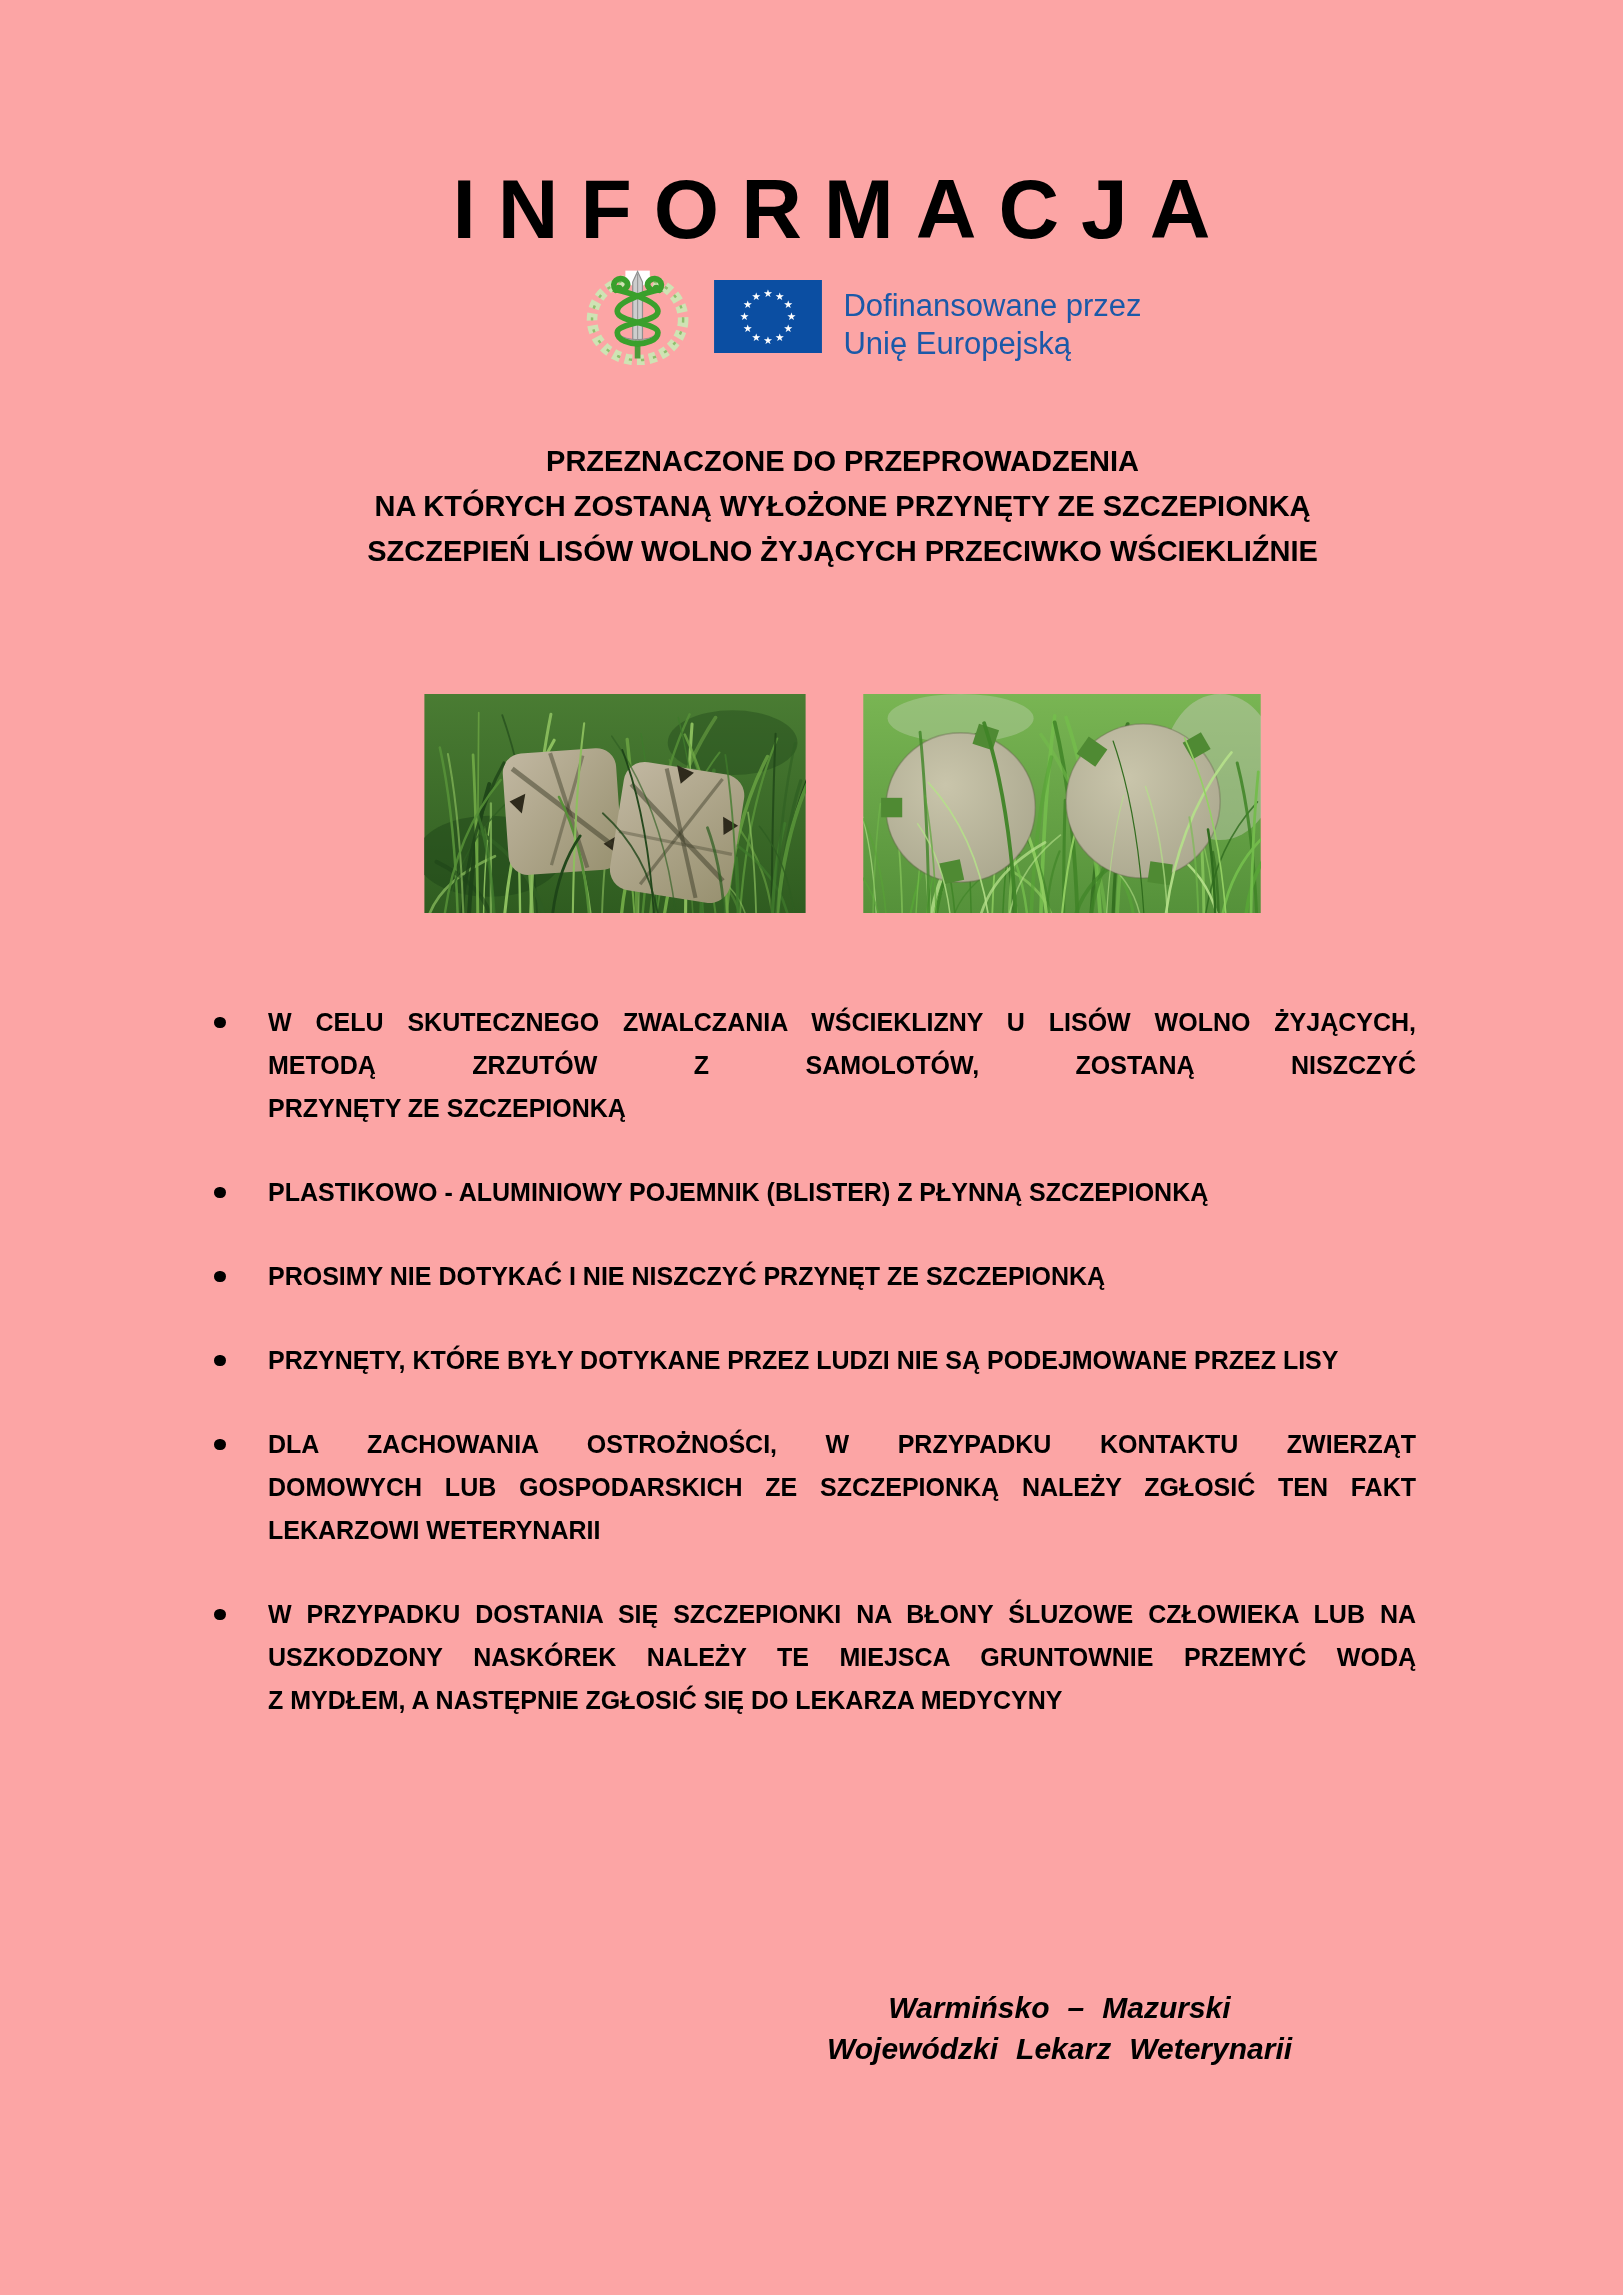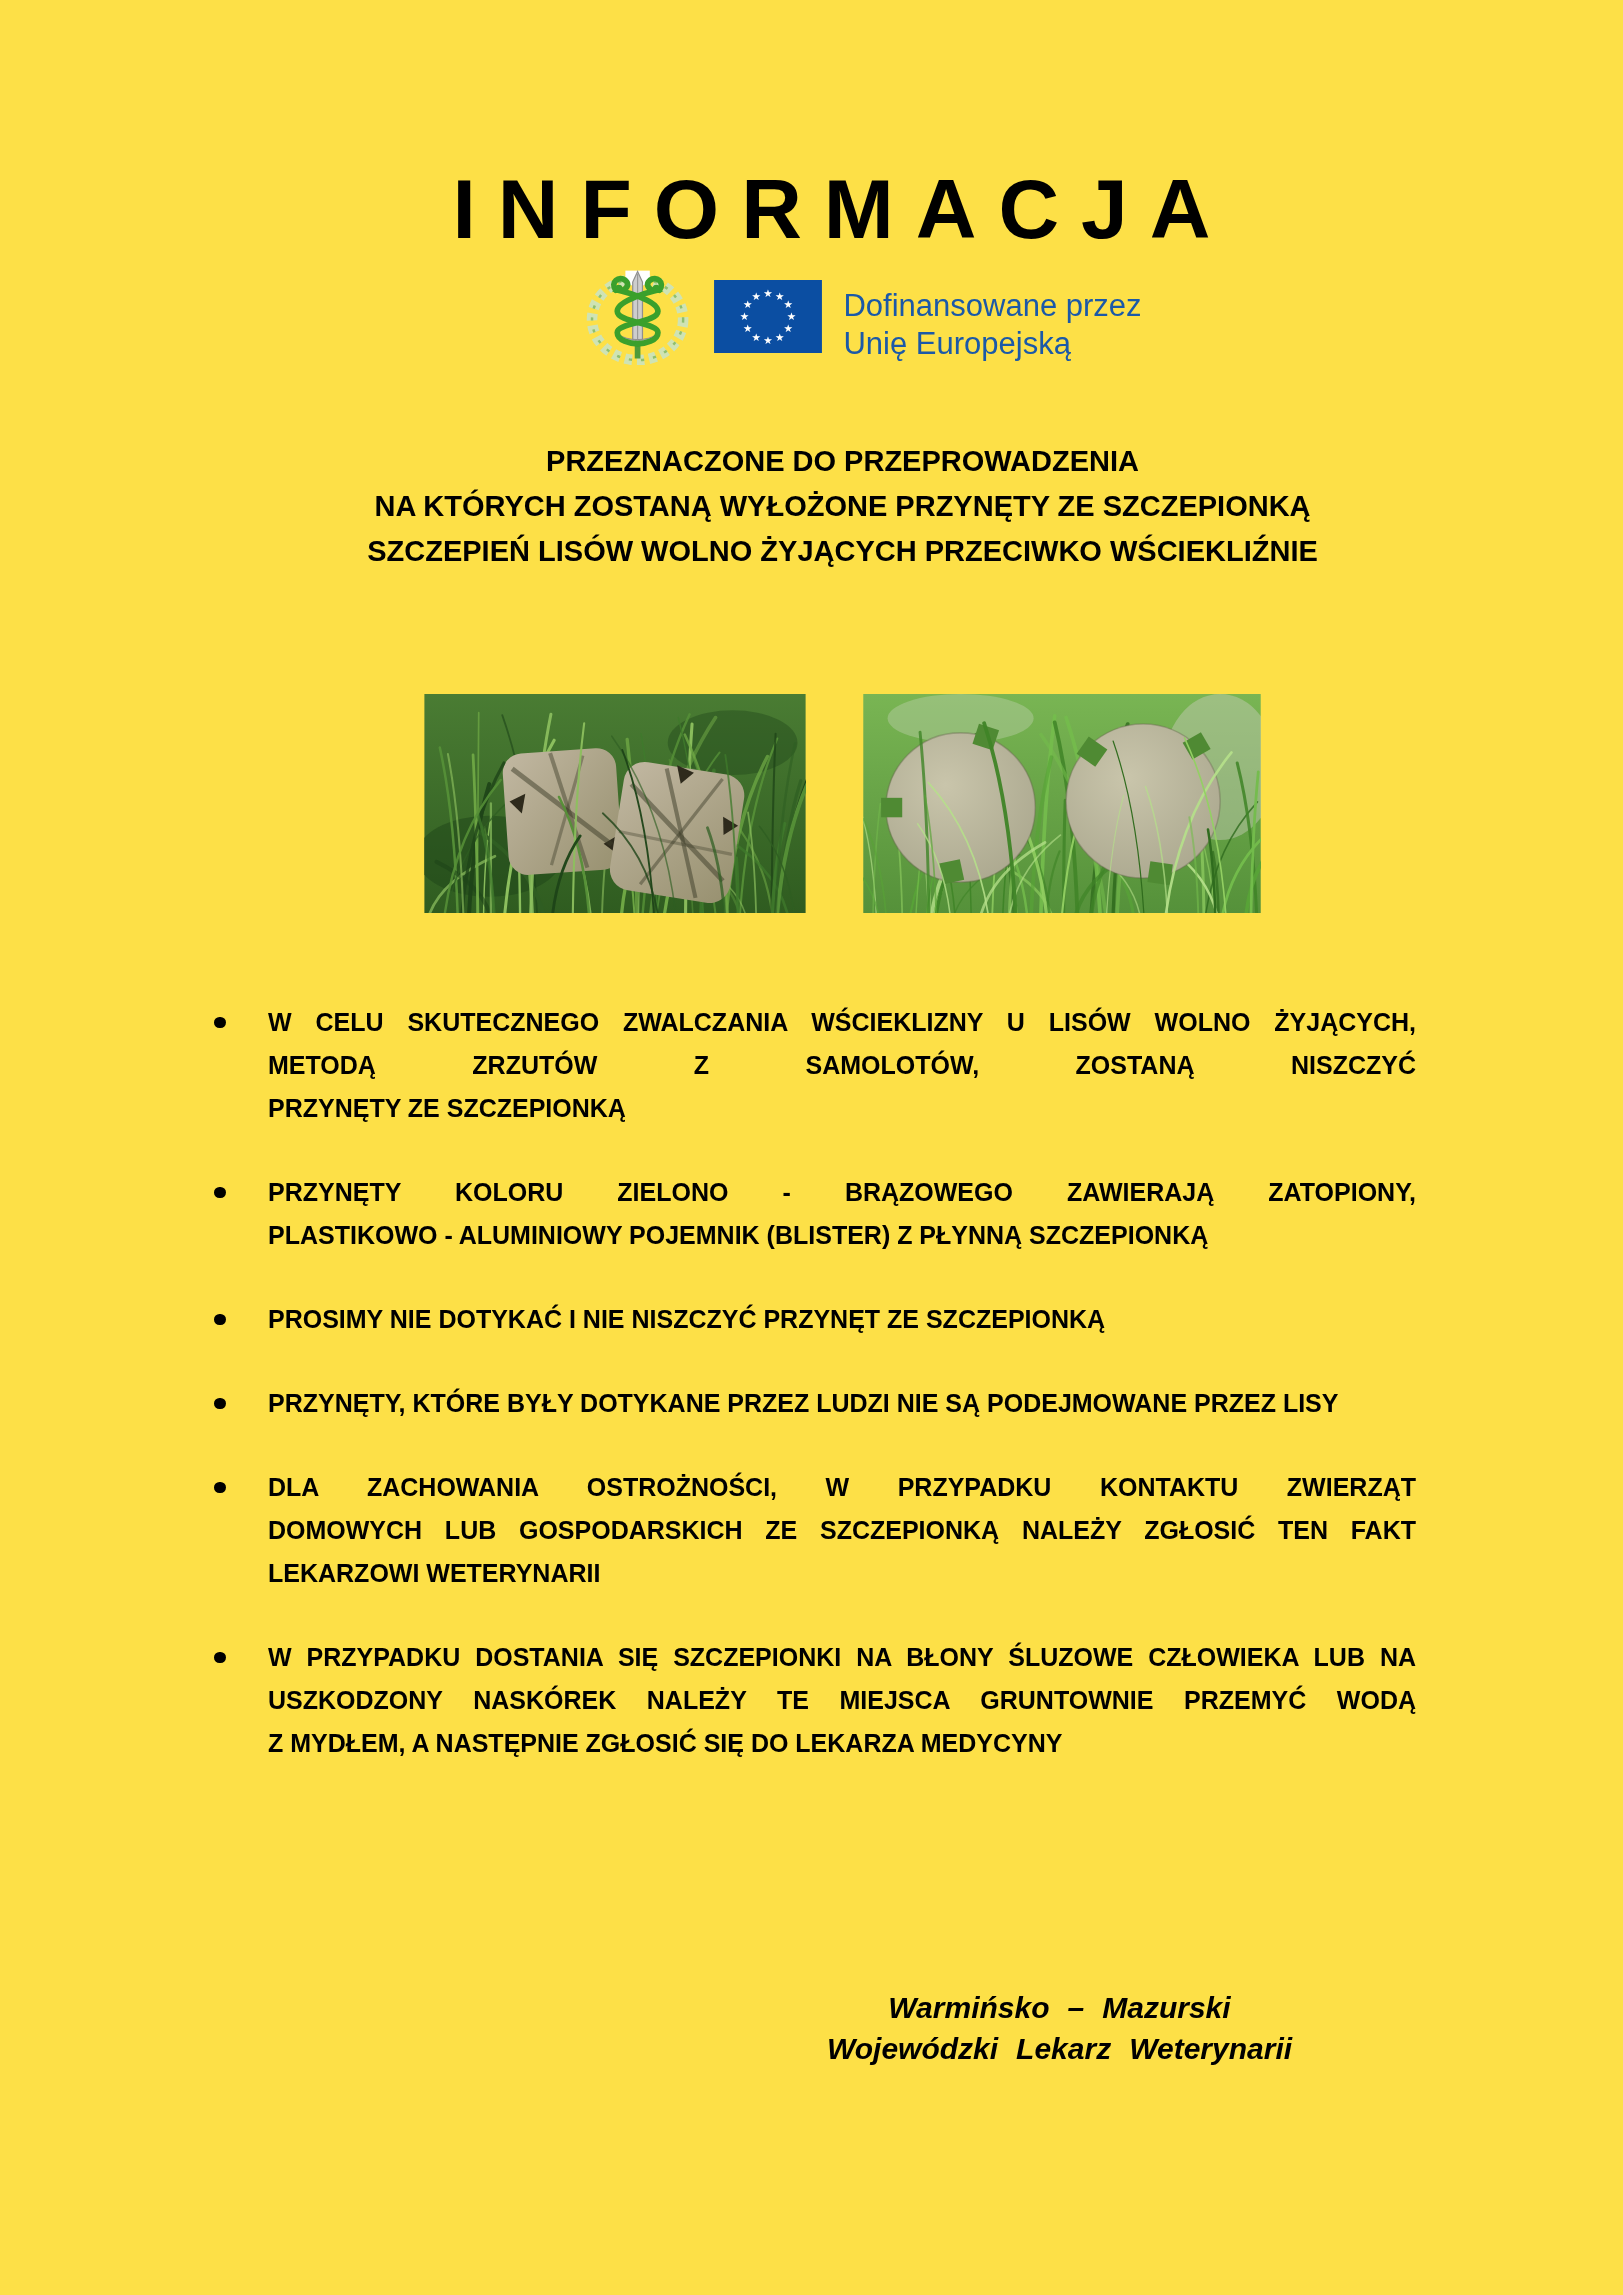--- a/index.html
+++ b/index.html
@@ -1,16 +1,16 @@
 <!DOCTYPE html>
 <html style="font-size:13px"><head>
 <meta charset="utf-8">
 <style>
   html,body{margin:0;padding:0;background:#ffffff;}
-  .sheet{position:relative;width:1623px;height:2295px;background:#fde047;overflow:hidden;
+  .sheet{position:relative;width:1623px;height:2295px;background:#fca5a5;overflow:hidden;
          font-family:"Liberation Sans", sans-serif;color:#000;}
   .doc{position:absolute;left:211px;top:0;width:1209px;height:100%;}
 
   
   .title{position:absolute;top:166px;margin-left:57px;width:1149px;text-align:center;
          font-size:84px;line-height:86px;font-weight:bold;letter-spacing:22px;white-space:nowrap;}
 
   
   .logos{position:absolute;top:269px;margin-left:57px;width:1149px;display:flex;
          justify-content:center;align-items:flex-start;gap:21px;transform:translateX(20px);}
@@ -299,21 +299,20 @@
           <span class="dot"></span>
           <div>
             <div class="bline just">W CELU SKUTECZNEGO ZWALCZANIA WŚCIEKLIZNY U LISÓW WOLNO ŻYJĄCYCH,</div>
             <div class="bline just">METODĄ ZRZUTÓW Z SAMOLOTÓW, ZOSTANĄ NISZCZYĆ</div>
             <div class="bline">PRZYNĘTY ZE SZCZEPIONKĄ</div>
           </div>
         </li>
         <li class="bullet-item">
           <span class="dot"></span>
           <div>
-            <div class="bline just">PRZYNĘTY KOLORU ZIELONO - BRĄZOWEGO ZAWIERAJĄ ZATOPIONY,</div>
             <div class="bline">PLASTIKOWO - ALUMINIOWY POJEMNIK (BLISTER) Z PŁYNNĄ SZCZEPIONKĄ</div>
           </div>
         </li>
         <li class="bullet-item">
           <span class="dot"></span>
           <div>
             <div class="bline">PROSIMY NIE DOTYKAĆ I NIE NISZCZYĆ PRZYNĘT ZE SZCZEPIONKĄ</div>
           </div>
         </li>
         <li class="bullet-item">

